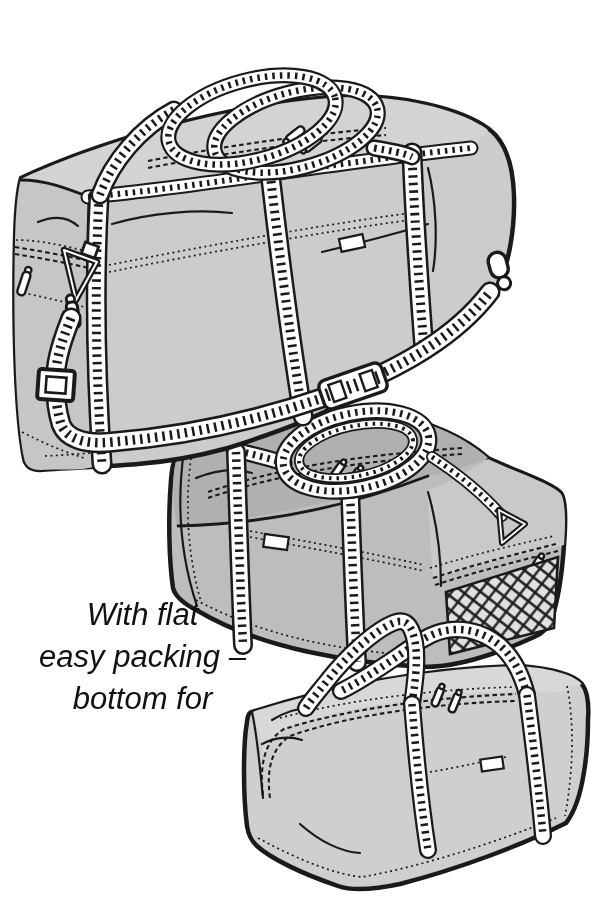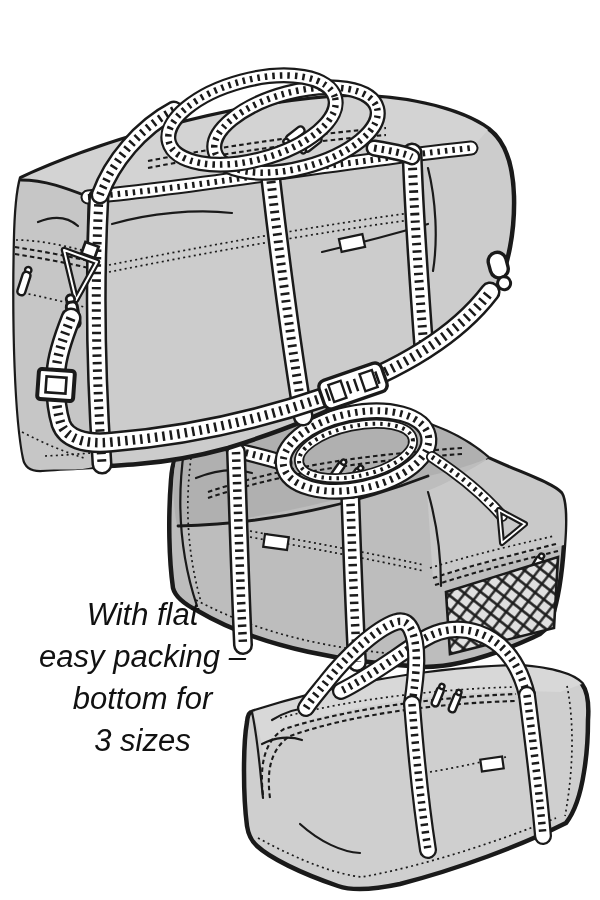--- a/index.html
+++ b/index.html
@@ -299,16 +299,15 @@
           <use href="#bb-strapV1" class="bw" stroke-width="13.5"></use>
           <use href="#bb-strapV1" class="bt" stroke-width="7.5"></use>
     </g>
   </g>
 </svg>
 
 <div class="caption">
   <div>With flat</div>
   <div>easy packing –</div>
   <div>bottom for</div>
-  <div>3 sizes</div>
 </div>
 
 </div>
 
 </body></html>

